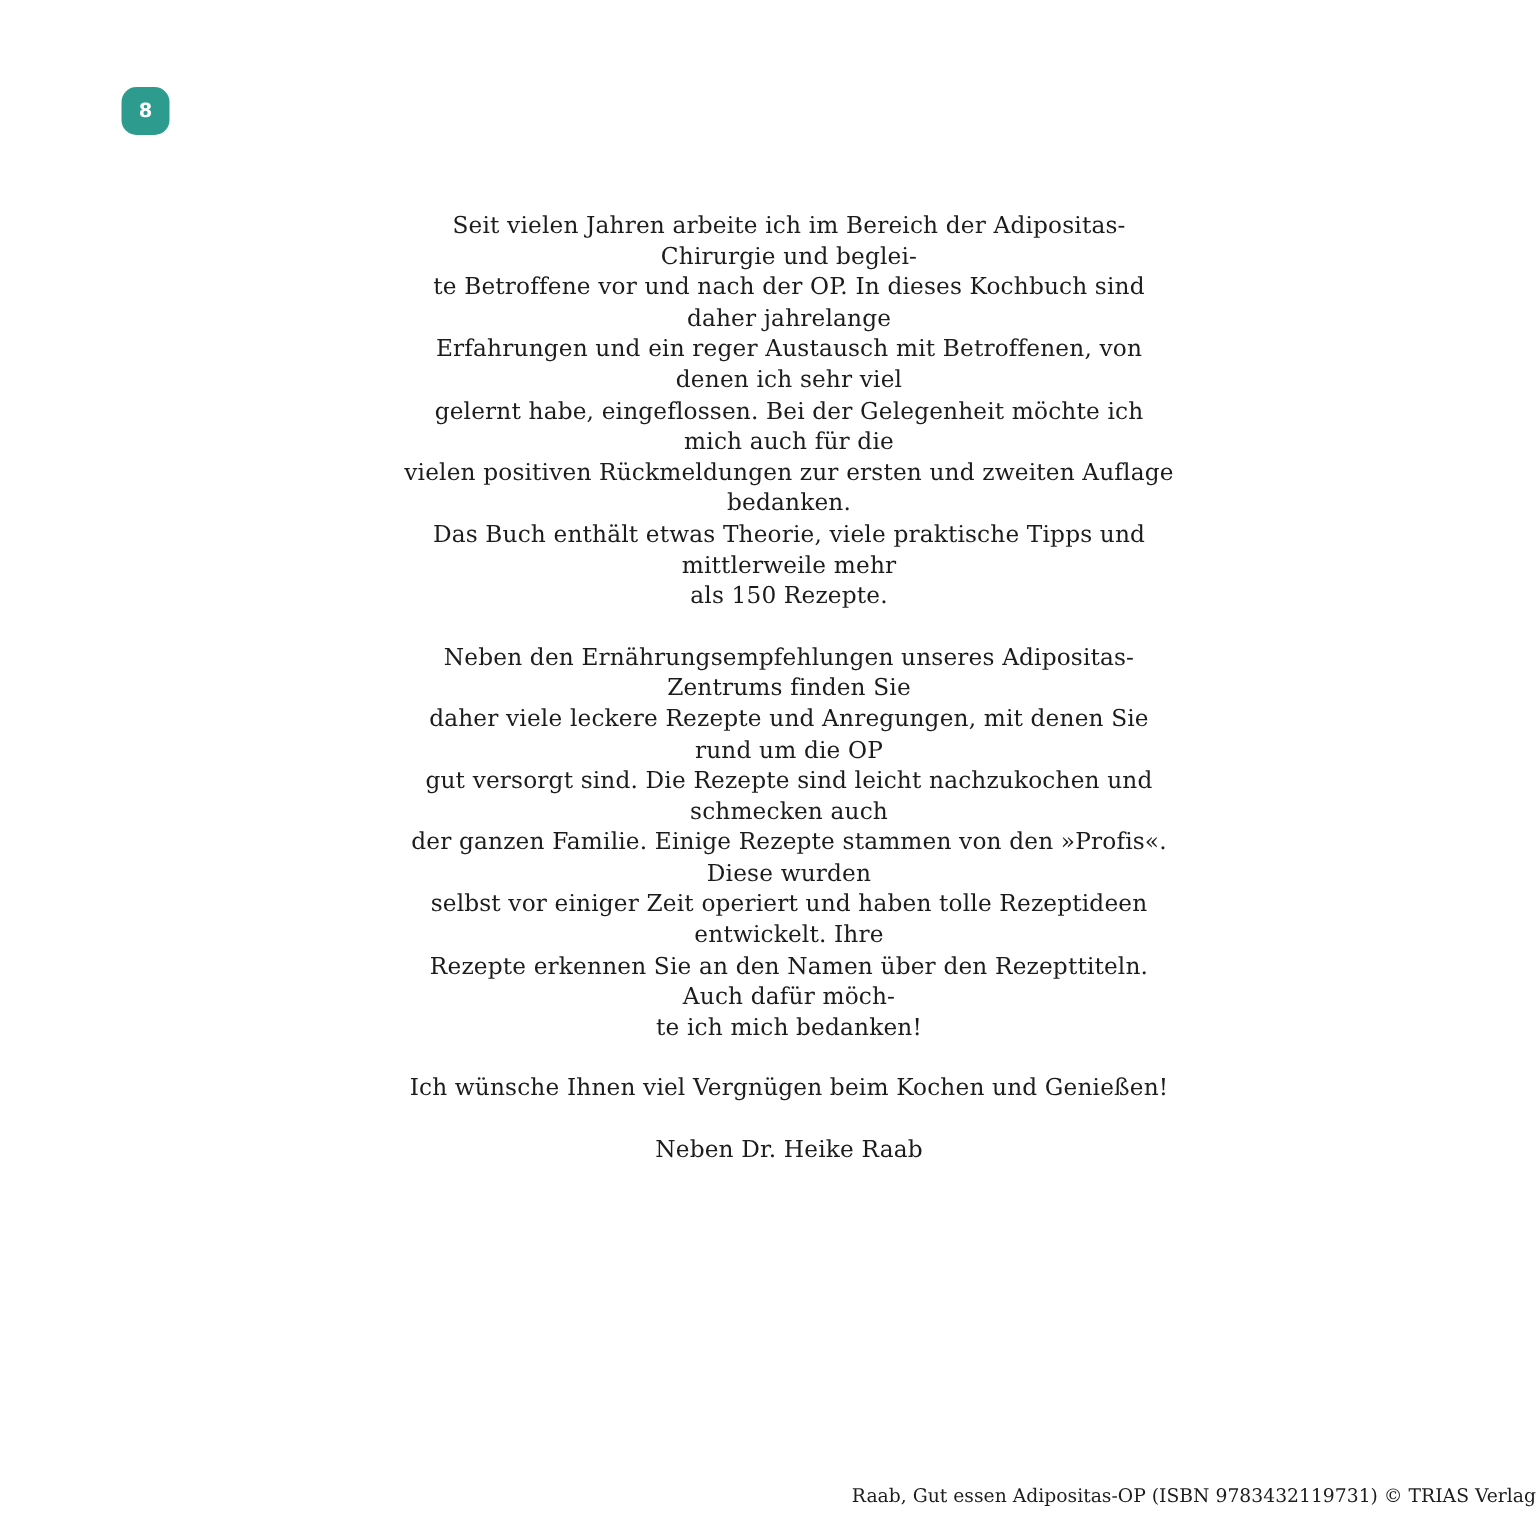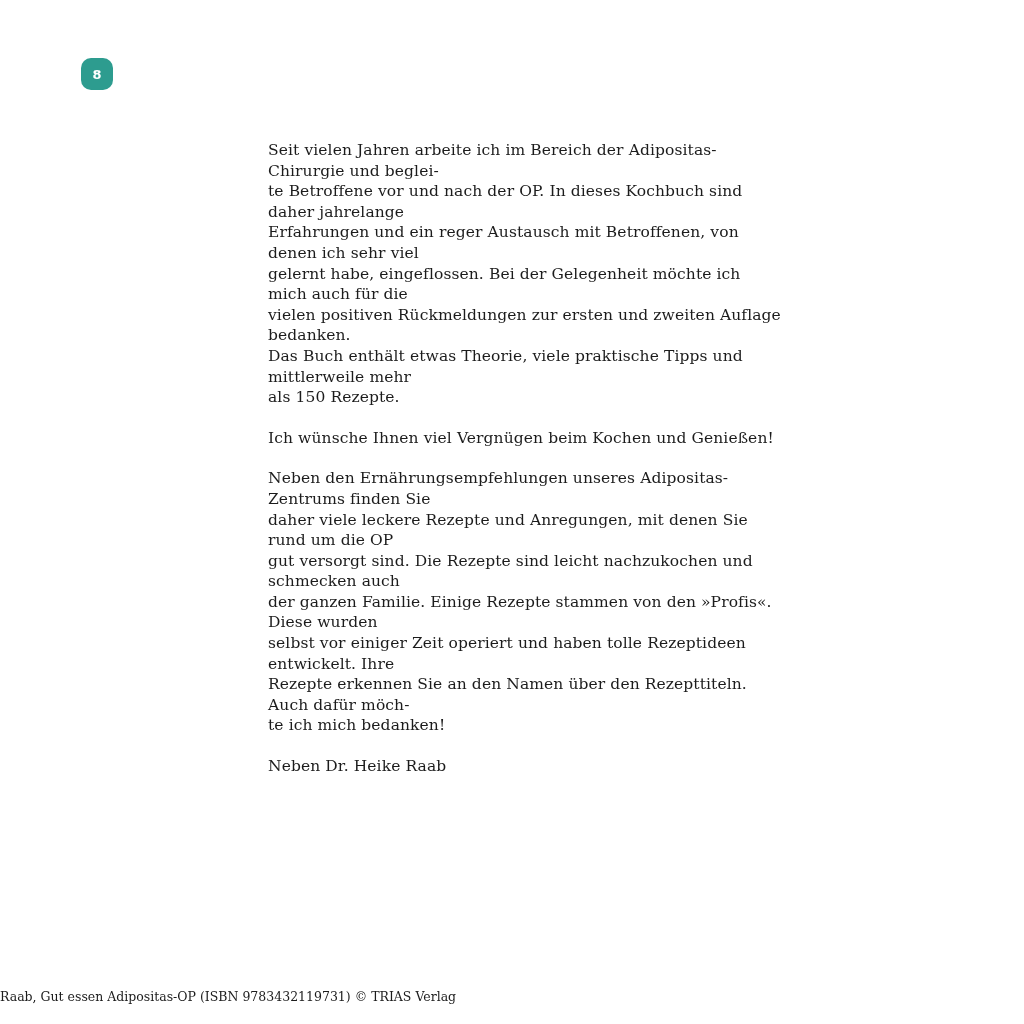--- a/index.html
+++ b/index.html
@@ -30,37 +30,38 @@
     color: #ffffff;
     font-family: "DejaVu Sans", "Liberation Sans", sans-serif;
     font-size: 13px;
     font-weight: bold;
   }
   .text-block {
     position: absolute;
     left: 268px;
     top: 140px;
     width: 516px;
+    text-align: center;
   }
   .para {
     font-size: 15.5px;
     line-height: 20.6px;
     white-space: pre-line;
     margin: 0 0 20px 0;
     letter-spacing: 0.1px;
   }
   .para:last-child {
     margin-bottom: 0;
   }
   .footer {
     position: absolute;
     left: 0;
     right: 0;
     bottom: 20px;
-    text-align: left;
+    text-align: right;
     font-size: 12.5px;
     color: #1c1c1c;
     font-family: "DejaVu Serif", "Liberation Serif", serif;
   }
 </style>
 </head>
 <body>
 
 <div class="page">
 
@@ -69,26 +70,26 @@
   </div>
 
   <div class="text-block">
     <p class="para">Seit vielen Jahren arbeite ich im Bereich der Adipositas-Chirurgie und beglei-
 te Betroffene vor und nach der OP. In dieses Kochbuch sind daher jahrelange
 Erfahrungen und ein reger Austausch mit Betroffenen, von denen ich sehr viel
 gelernt habe, eingeflossen. Bei der Gelegenheit möchte ich mich auch für die
 vielen positiven Rückmeldungen zur ersten und zweiten Auflage bedanken.
 Das Buch enthält etwas Theorie, viele praktische Tipps und mittlerweile mehr
 als 150 Rezepte.</p>
-    <p class="para">Ich wünsche Ihnen viel Vergnügen beim Kochen und Genießen!</p>
     <p class="para">Neben den Ernährungsempfehlungen unseres Adipositas-Zentrums finden Sie
 daher viele leckere Rezepte und Anregungen, mit denen Sie rund um die OP
 gut versorgt sind. Die Rezepte sind leicht nachzukochen und schmecken auch
 der ganzen Familie. Einige Rezepte stammen von den »Profis«. Diese wurden
 selbst vor einiger Zeit operiert und haben tolle Rezeptideen entwickelt. Ihre
 Rezepte erkennen Sie an den Namen über den Rezepttiteln. Auch dafür möch-
 te ich mich bedanken!</p>
+    <p class="para">Ich wünsche Ihnen viel Vergnügen beim Kochen und Genießen!</p>
     <p class="para">Neben Dr. Heike Raab</p>
   </div>
 
   <div class="footer">Raab, Gut essen Adipositas-OP (ISBN 9783432119731) © TRIAS Verlag</div>
 
 </div>
 
 </body></html>

